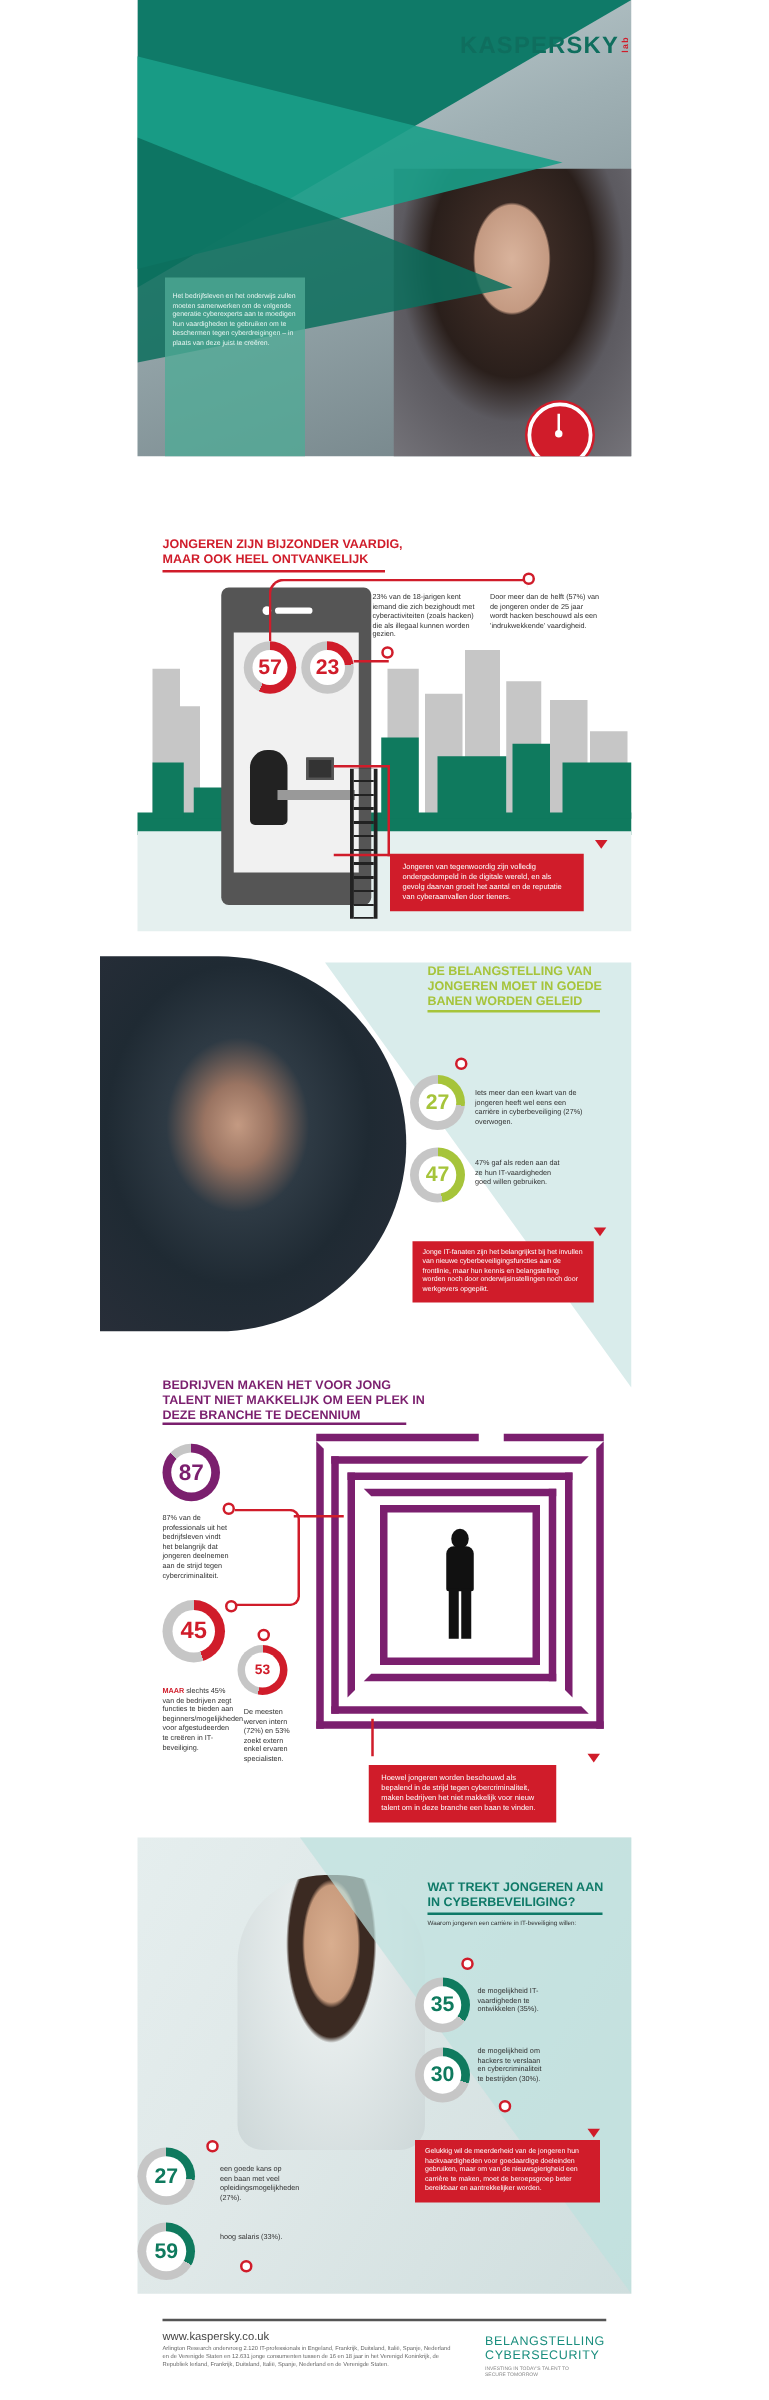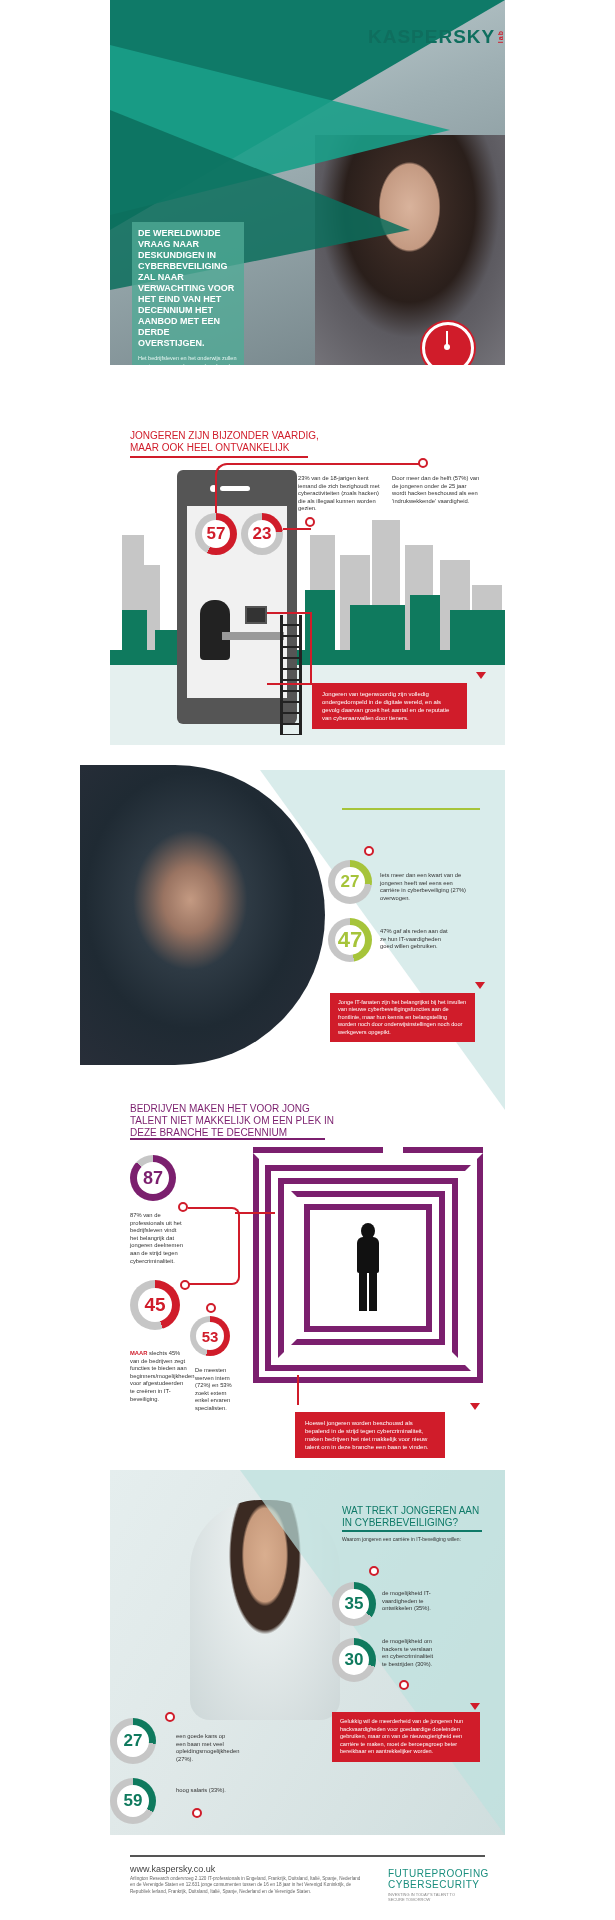--- a/index.html
+++ b/index.html
@@ -14,21 +14,21 @@
 .logo{position:absolute;left:258px;top:26px;font-weight:bold;font-size:19px;color:#0f6e5e;letter-spacing:1px}
 .logo small{font-size:7px;color:#d01c2a;writing-mode:vertical-rl;transform:rotate(180deg);display:inline-block;margin-left:2px}
 .hero-title{position:absolute;left:22px;top:72px;width:280px;color:#fff;font-weight:bold;font-size:19px;line-height:24px}
 .hero-box{position:absolute;left:22px;top:222px;width:112px;height:175px;background:rgba(80,170,150,.78);padding:6px 6px}
 .hero-box .lead{color:#fff;font-weight:bold;font-size:9px;line-height:11px}
 .hero-box .sub{color:#e8f6f2;font-size:5.5px;line-height:7.5px;margin-top:6px}
 .clock{position:absolute;left:312px;top:322px;width:52px;height:52px;border-radius:50%;background:#d01c2a;border:3px solid #fff;box-shadow:0 0 0 2px #d01c2a}
 .clock::before{content:"";position:absolute;left:21px;top:6px;width:2px;height:18px;background:#fff}
 .clock::after{content:"";position:absolute;left:19px;top:19px;width:6px;height:6px;border-radius:50%;background:#fff}
 
-.sec-title{position:absolute;font-weight:normal;font-size:10px;line-height:12px}
+.sec-title{position:absolute;font-weight:bold;font-size:10px;line-height:12px}
 .rule{position:absolute;height:2px}
 .body-text{position:absolute;font-size:5.8px;line-height:7.6px;color:#333}
 .redbox{position:absolute;background:#d01c2a;color:#fff;font-size:6px;line-height:8px;padding:7px 10px}
 .tri-down{position:absolute;width:0;height:0;border-left:5px solid transparent;border-right:5px solid transparent;border-top:7px solid #d01c2a}
 .donut{position:absolute;border-radius:50%;display:flex;align-items:center;justify-content:center;font-weight:bold}
 .donut .inner{position:absolute;border-radius:50%;background:#fff}
 .donut span{position:relative;z-index:2}
 
 .s2-bg{position:absolute;left:0;top:665px;width:395px;height:80px;background:#e5f0ef}
 .city-back{position:absolute;background:#c6c6c6}
@@ -65,21 +65,20 @@
 
 <div class="page">
 
   <div class="hero">
     <div class="woman"></div>
     <div class="tri1"></div>
     <div class="tri2"></div>
     <div class="tri3"></div>
     <div class="logo"><span>KASPERSKY</span><small>lab</small></div>
     <div class="hero-box">
-      <div class="lead">DE WERELDWIJDE VRAAG NAAR DESKUNDIGEN IN CYBERBEVEILIGING ZAL NAAR VERWACHTING VOOR HET EIND VAN HET DECENNIUM HET AANBOD MET EEN DERDE OVERSTIJGEN.</div>
       <div class="sub">Het bedrijfsleven en het onderwijs zullen moeten samenwerken om de volgende generatie cyberexperts aan te moedigen hun vaardigheden te gebruiken om te beschermen tegen cyberdreigingen – in plaats van deze juist te creëren.</div>
     </div>
     <div class="clock"></div>
   </div>
 
   <div class="sec-title" style="left:20px;top:430px;color:#d01c2a">
     <div>JONGEREN ZIJN BIJZONDER VAARDIG,</div>
     <div>MAAR OOK HEEL ONTVANKELIJK</div>
   </div>
   <div class="rule" style="left:20px;top:456px;width:178px;background:#d01c2a"></div>
@@ -127,29 +126,34 @@
 
   <div class="body-text" style="left:188px;top:475px;width:82px">23% van de 18-jarigen kent iemand die zich bezighoudt met cyberactiviteiten (zoals hacken) die als illegaal kunnen worden gezien.</div>
   <div class="body-text" style="left:282px;top:475px;width:90px">Door meer dan de helft (57%) van de jongeren onder de 25 jaar wordt hacken beschouwd als een 'indrukwekkende' vaardigheid.</div>
 
   <div class="wire" style="left:157px;top:612px;width:45px;height:73px;border-top-width:2px;border-right-width:2px;border-bottom-width:2px"></div>
   <div class="tri-down" style="left:366px;top:672px"></div>
   <div class="redbox" style="left:202px;top:683px;width:155px">Jongeren van tegenwoordig zijn volledig ondergedompeld in de digitale wereld, en als gevolg daarvan groeit het aantal en de reputatie van cyberaanvallen door tieners.</div>
 
   <div class="s3-wedge"></div>
   <div class="s3-man"></div>
+  <div class="sec-title" style="left:232px;top:772px;color:#a6c43a">
+    <div>DE BELANGSTELLING VAN</div>
+    <div>JONGEREN MOET IN GOEDE</div>
+    <div>BANEN WORDEN GELEID</div>
+  </div>
   <div class="rule" style="left:232px;top:808px;width:138px;background:#a6c43a"></div>
 
   <div class="node" style="left:254px;top:846px"></div>
   <div class="donut" style="left:218px;top:860px;width:44px;height:44px;background:conic-gradient(#a6c43a 0 27%,#c6c6c6 27% 100%);color:#a6c43a;font-size:17px">
     <div class="inner" style="left:7px;top:7px;width:30px;height:30px"></div>
     <span>27</span>
   </div>
   <div class="body-text" style="left:270px;top:872px;width:88px">Iets meer dan een kwart van de jongeren heeft wel eens een carrière in cyberbeveiliging (27%) overwogen.</div>
-  <div class="donut" style="left:218px;top:918px;width:44px;height:44px;background:conic-gradient(#a6c43a 0 47%,#c6c6c6 47% 100%);color:#a6c43a;font-size:22px">
+  <div class="donut" style="left:218px;top:918px;width:44px;height:44px;background:conic-gradient(#a6c43a 0 47%,#c6c6c6 47% 100%);color:#a6c43a;font-size:17px">
     <div class="inner" style="left:7px;top:7px;width:30px;height:30px"></div>
     <span>47</span>
   </div>
   <div class="body-text" style="left:270px;top:928px;width:75px">47% gaf als reden aan dat ze hun IT-vaardigheden goed willen gebruiken.</div>
   <div class="tri-down" style="left:475px;top:982px;margin-left:-110px"></div>
   <div class="redbox" style="left:220px;top:993px;width:145px;font-size:5.6px;line-height:7.4px;padding:6px 8px">Jonge IT-fanaten zijn het belangrijkst bij het invullen van nieuwe cyberbeveiligingsfuncties aan de frontlinie, maar hun kennis en belangstelling worden noch door onderwijsinstellingen noch door werkgevers opgepikt.</div>
 
   <div class="sec-title" style="left:20px;top:1103px;color:#7b1f6e">
     <div>BEDRIJVEN MAKEN HET VOOR JONG</div>
     <div>TALENT NIET MAKKELIJK OM EEN PLEK IN</div>
@@ -164,21 +168,21 @@
   <div class="body-text" style="left:20px;top:1212px;width:55px">87% van de professionals uit het bedrijfsleven vindt het belangrijk dat jongeren deelnemen aan de strijd tegen cybercriminaliteit.</div>
   <div class="node" style="left:68px;top:1202px"></div>
   <div class="wire" style="left:78px;top:1207px;width:52px;height:78px;border-top-width:2px;border-right-width:2px;border-bottom-width:2px;border-radius:0 8px 8px 0"></div>
   <div class="node" style="left:70px;top:1280px"></div>
   <div class="node" style="left:96px;top:1303px"></div>
 
   <div class="donut" style="left:20px;top:1280px;width:50px;height:50px;background:conic-gradient(#d01c2a 0 45%,#c6c6c6 45% 100%);color:#d01c2a;font-size:19px">
     <div class="inner" style="left:8px;top:8px;width:34px;height:34px"></div>
     <span>45</span>
   </div>
-  <div class="donut" style="left:80px;top:1316px;width:40px;height:40px;background:conic-gradient(#d01c2a 0 53%,#c6c6c6 53% 100%);color:#d01c2a;font-size:15px">
+  <div class="donut" style="left:80px;top:1316px;width:40px;height:40px;background:conic-gradient(#d01c2a 0 53%,#c6c6c6 53% 100%);color:#d01c2a;font-size:11px">
     <div class="inner" style="left:6px;top:6px;width:28px;height:28px"></div>
     <span>53</span>
   </div>
   <div class="body-text" style="left:20px;top:1350px;width:57px"><b style="color:#d01c2a">MAAR</b><span> slechts 45% van de bedrijven zegt functies te bieden aan beginners/mogelijkheden voor afgestudeerden te creëren in IT-beveiliging.</span></div>
   <div class="body-text" style="left:85px;top:1367px;width:45px">De meesten werven intern (72%) en 53% zoekt extern enkel ervaren specialisten.</div>
 
   <div class="maze">
     <div class="ring" style="left:0;top:0;width:230px;height:230px;border-top-color:transparent"></div>
     <div class="ring" style="left:12px;top:12px;width:206px;height:206px;border-right-color:transparent"></div>
     <div class="ring" style="left:25px;top:25px;width:180px;height:180px;border-bottom-color:transparent"></div>
@@ -235,17 +239,17 @@
     <div class="inner" style="left:7px;top:7px;width:32px;height:32px"></div>
     <span>59</span>
   </div>
   <div class="body-text" style="left:66px;top:1787px;width:50px">hoog salaris (33%).</div>
   <div class="node" style="left:82px;top:1808px"></div>
 
   <div class="footer-rule"></div>
   <div class="footer-url">www.kaspersky.co.uk</div>
   <div class="footer-note">Arlington Research ondervroeg 2.120 IT-professionals in Engeland, Frankrijk, Duitsland, Italië, Spanje, Nederland en de Verenigde Staten en 12.631 jonge consumenten tussen de 16 en 18 jaar in het Verenigd Koninkrijk, de Republiek Ierland, Frankrijk, Duitsland, Italië, Spanje, Nederland en de Verenigde Staten.</div>
   <div class="footer-brand">
-    <div>FUTUREPROOFING</div>
+    <div>BELANGSTELLING</div>
     <div>CYBERSECURITY</div>
   </div>
   <div class="footer-tag">INVESTING IN TODAY'S TALENT TO SECURE TOMORROW</div>
 </div>
 
 </body></html>

